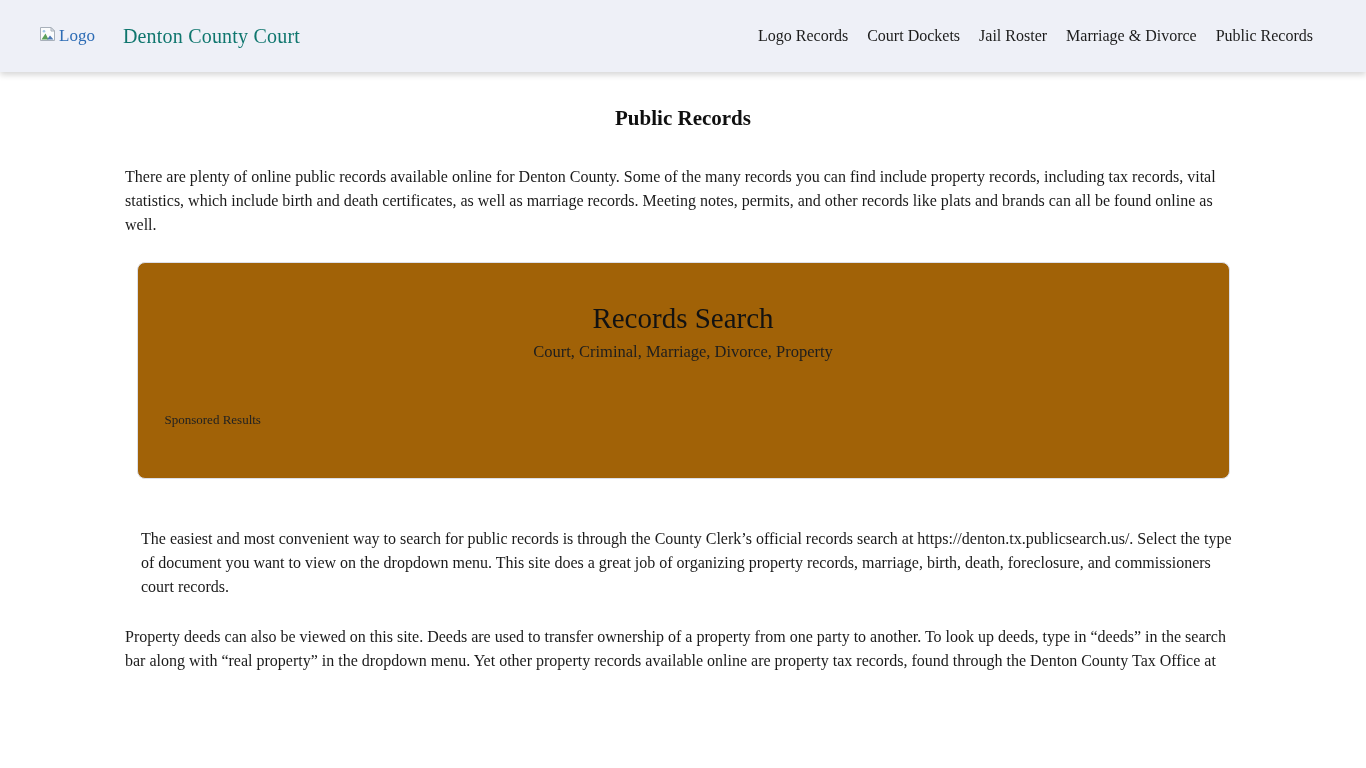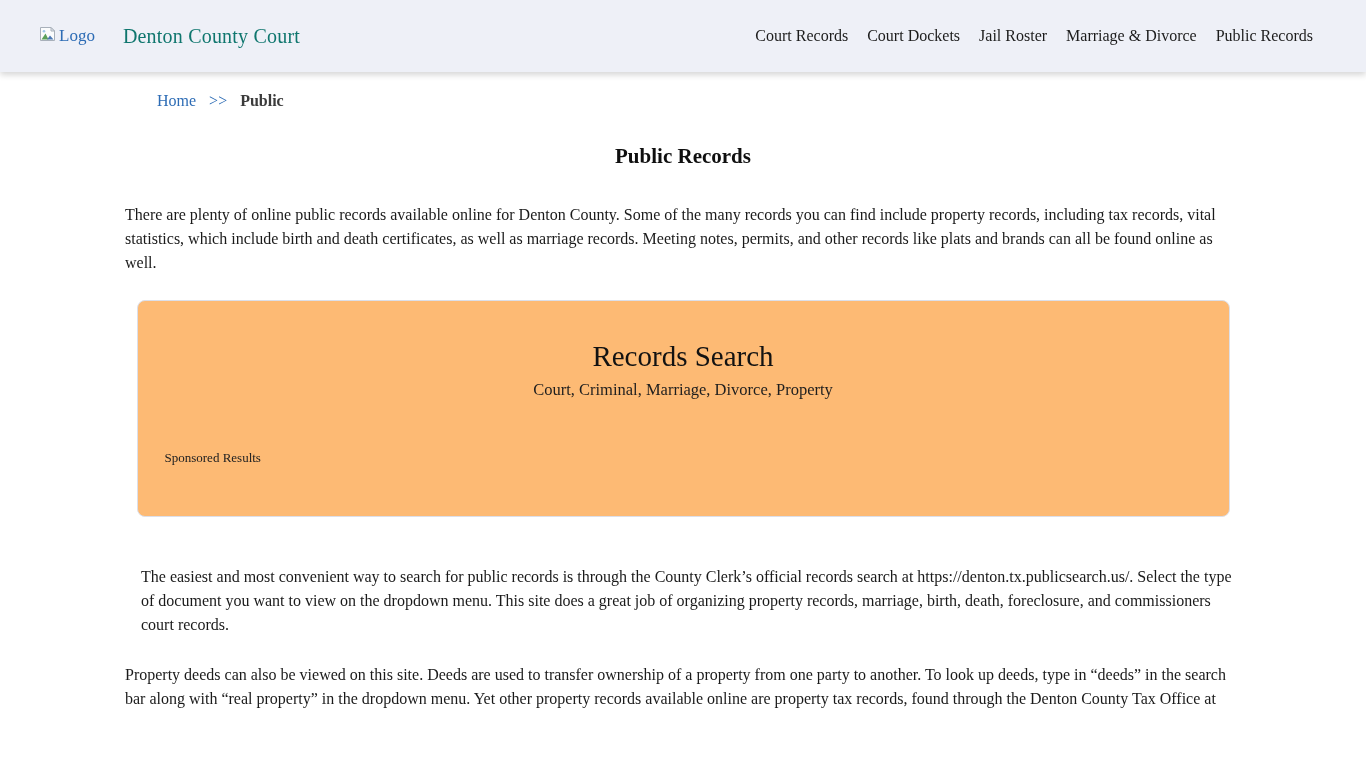--- a/index.html
+++ b/index.html
@@ -91,21 +91,21 @@
     color: #1a1a1a;
   }
   .para-intro { margin: 34px 0 25px 0; }
   .para-two   { margin: 48px 0 26px 16px; }
   .para-three { margin: 0; }
 
   
   .search-card {
     width: 1093px;
     margin: 4px auto;
-    background: #fdba74;
+    background: #a16207;
     border: 1px solid #dcdfe9;
     border-radius: 8px;
     padding: 27px 27px 50px 27px;
   }
   .card-title {
     text-align: center;
     font-size: 29px;
     font-weight: normal;
     color: #121212;
     margin-top: 12px;
@@ -182,35 +182,30 @@
         <path d="M12 1.5 L15.5 5 H12 Z" fill="#e4e8ee" stroke="#a8b0ba" stroke-width="1"></path>
         <polygon points="2.5,13.5 6.5,7.5 9.5,13.5" fill="#5ba05b"></polygon>
         <polygon points="8,13.5 11,9.5 14.5,13.5" fill="#4c79b4"></polygon>
         <circle cx="5" cy="5.2" r="1.3" fill="#9fc6e8"></circle>
       </svg>
     </span>
     <span>Logo</span>
   </a>
   <span class="site-title">Denton County Court</span>
   <nav class="main-nav">
-    <a>Court Records</a>
+    <a>Logo Records</a>
     <a>Court Dockets</a>
     <a>Jail Roster</a>
     <a>Marriage &amp; Divorce</a>
     <a>Public Records</a>
   </nav>
 </header>
 
 <div class="container">
 
-  <div class="breadcrumb">
-    <a class="crumb-home">Home</a>
-    <span class="crumb-sep">&gt;&gt;</span>
-    <span class="crumb-current">Public</span>
-  </div>
 
   <h1 class="page-title">Public Records</h1>
 
   <p class="body-para para-intro">There are plenty of online public records available online for Denton County. Some of the many records you can find include property records, including tax records, vital statistics, which include birth and death certificates, as well as marriage records. Meeting notes, permits, and other records like plats and brands can all be found online as well.</p>
 
   <section class="search-card">
     <h2 class="card-title">Records Search</h2>
     <div class="card-subtitle">Court, Criminal, Marriage, Divorce, Property</div>
 
 

